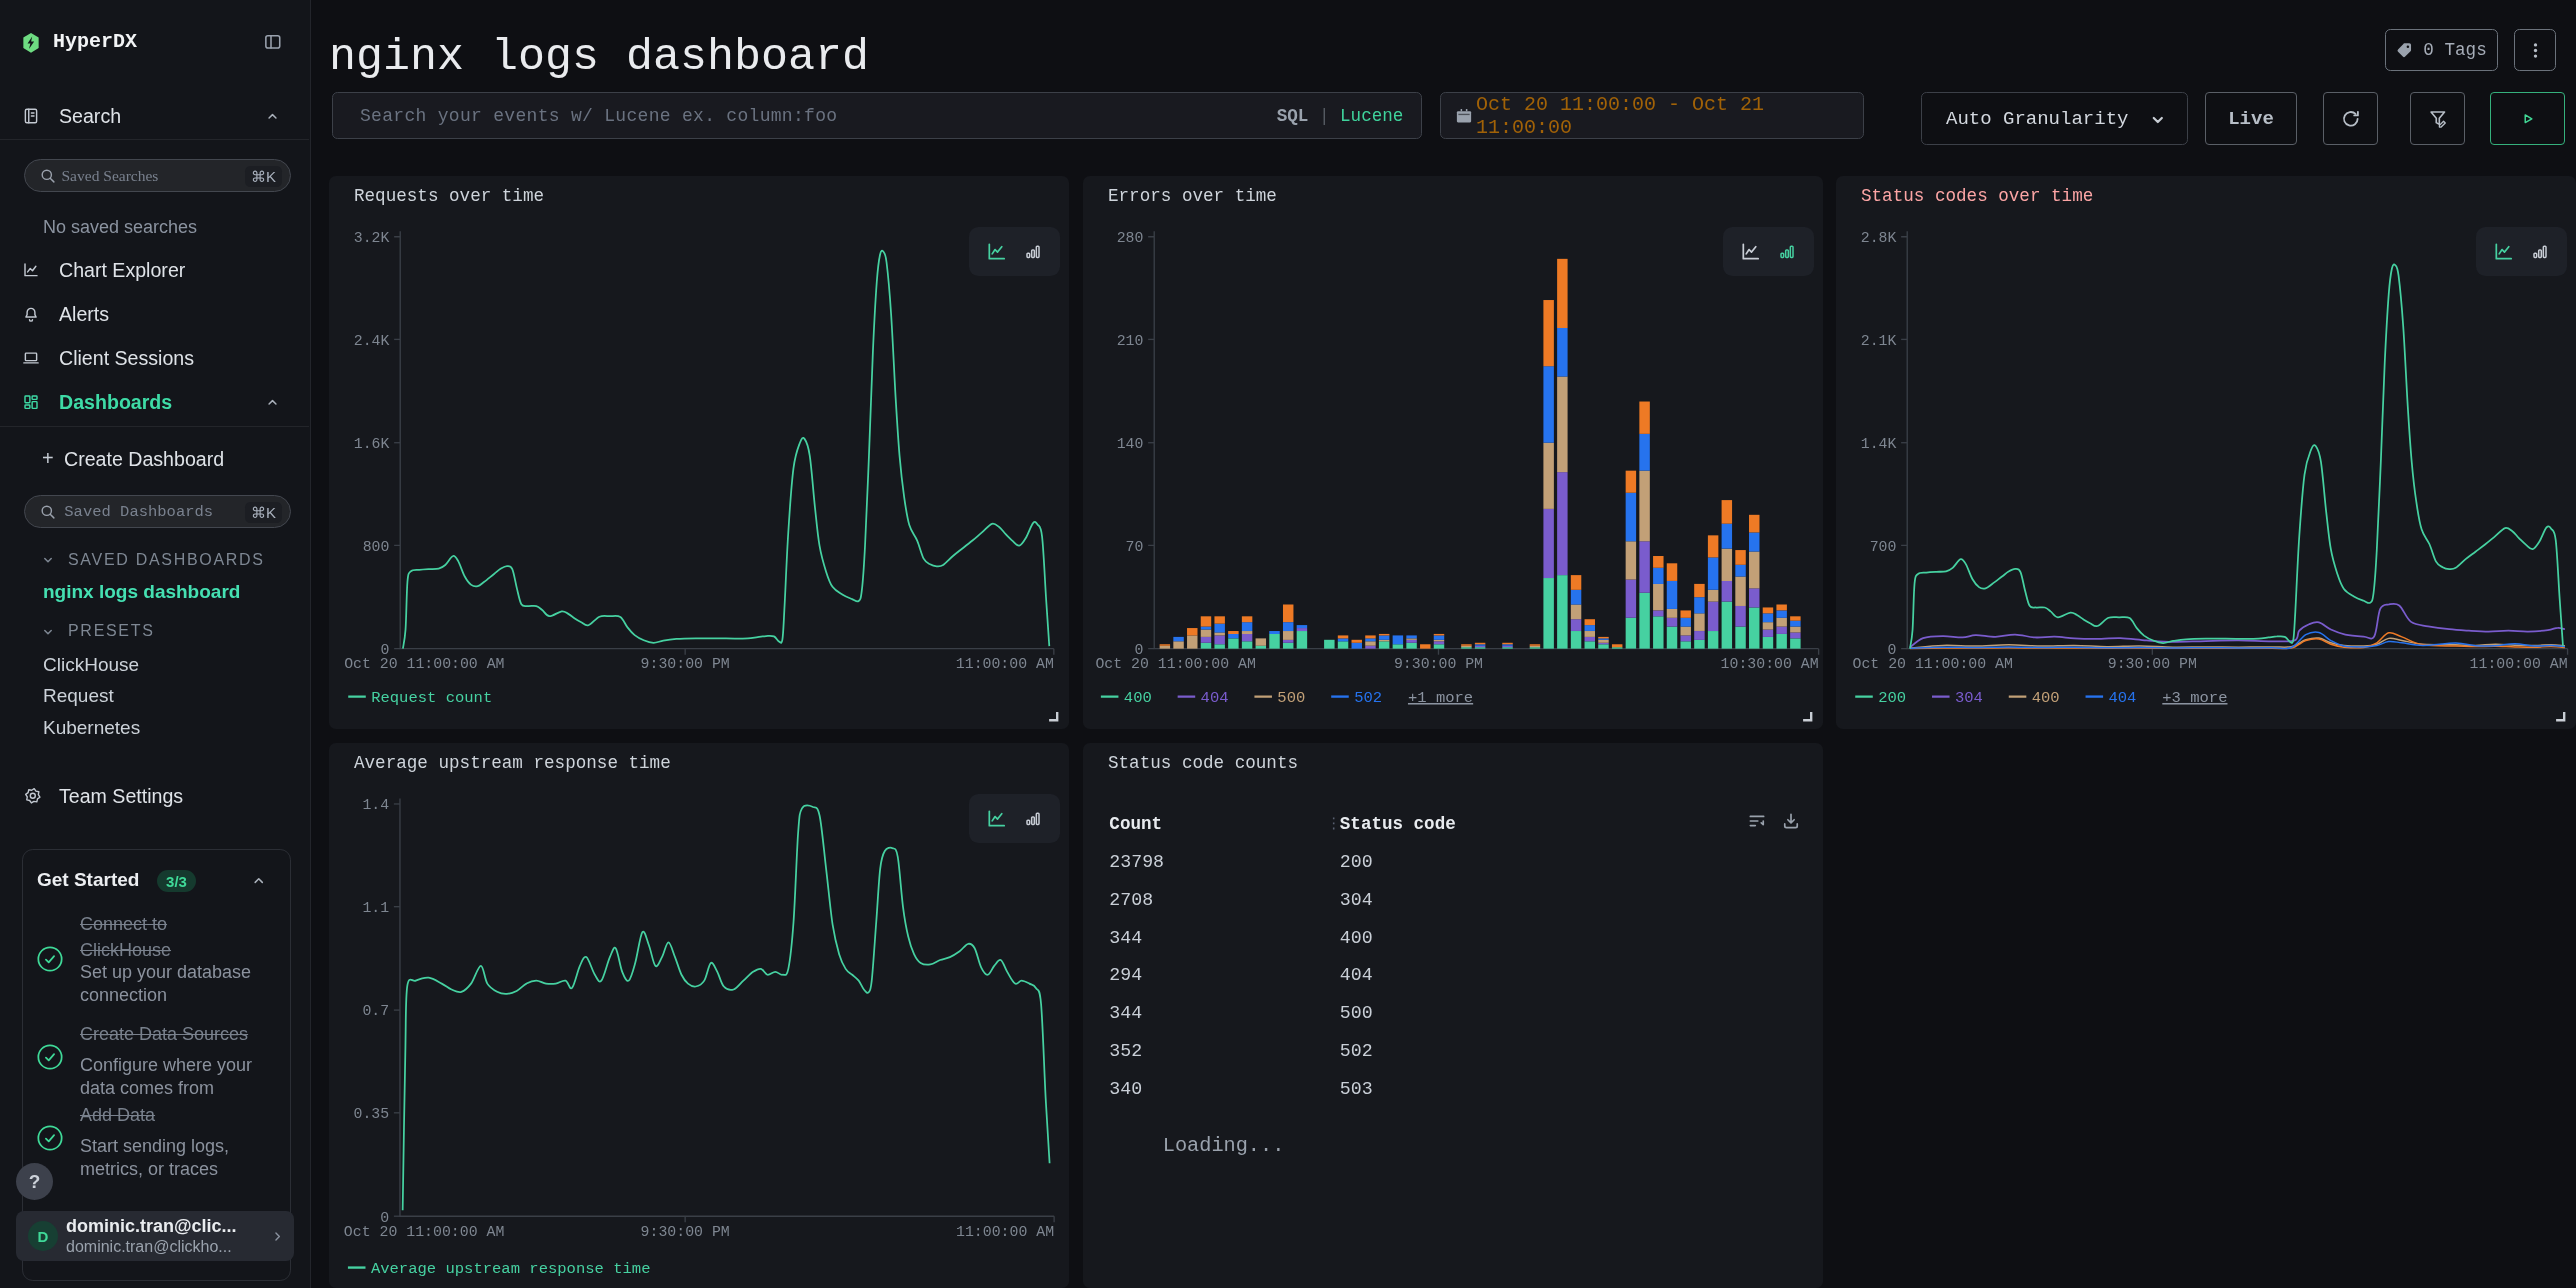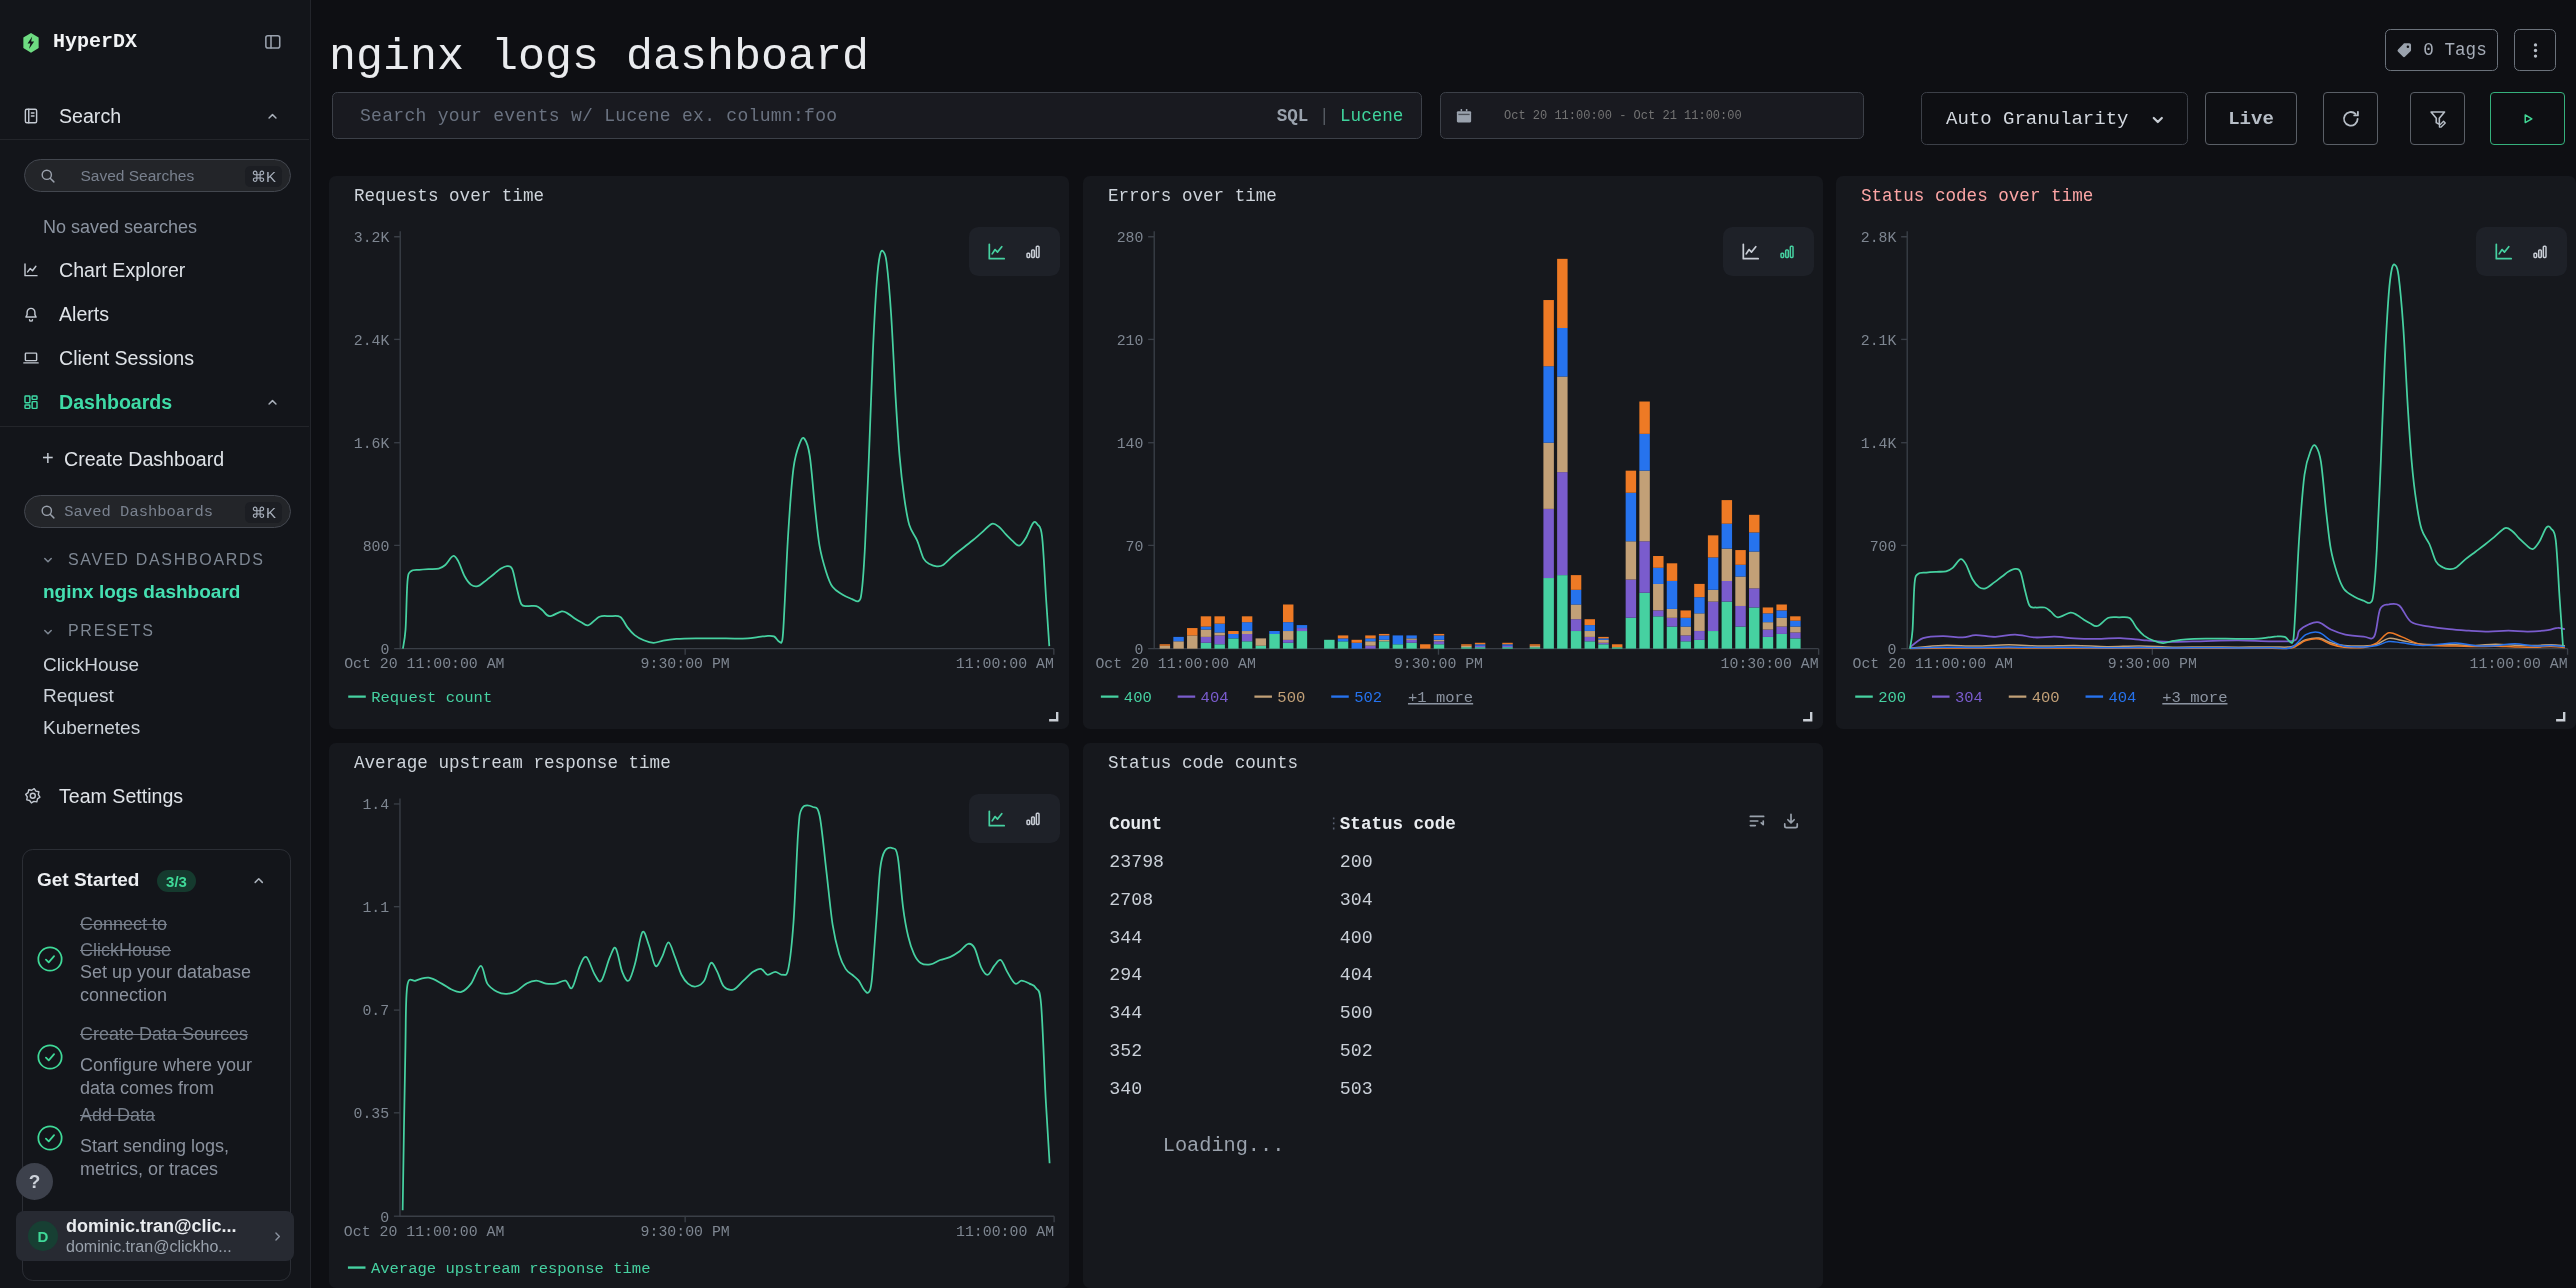--- a/index.html
+++ b/index.html
@@ -36,21 +36,21 @@
         </svg>
       </div>
       <div style="position:absolute;left:0;top:139px;width:309px;height:0.7px;background:#23252a"></div>
       <div style="position:absolute;left:24px;top:159px;width:267px;height:33px;background:#232529;border:1.4px solid #43474f;border-radius:17.6px;display:flex;align-items:center">
         <div style="margin-left:13.5px;display:flex">
           <svg width="17" height="17" viewBox="0 0 24 24" fill="none" stroke="#9aa1ac" stroke-width="2.0" stroke-linecap="round" stroke-linejoin="round" style="">
             <circle cx="11" cy="11" r="6.5"></circle>
             <path d="M15.8 15.8L21 21"></path>
           </svg>
         </div>
-        <div style="margin-left:25px;font-family:Liberation Sans, sans-serif;font-size:15.5px;color:#79818e">Saved Searches</div>
+        <div style="margin-left:6px;font-family:Liberation Serif, serif;font-size:15.5px;color:#79818e">Saved Searches</div>
         <div style="position:absolute;right:8px;top:6px;background:#1c1e23;border-radius:5.4px;height:21px;padding:0 6px;font-size:15px;color:#a9b1bd;display:flex;align-items:center">⌘K</div>
       </div>
       <div style="position:absolute;left:43px;top:217px;font-size:18px;color:#8b93a0">No saved searches</div>
       <div style="position:absolute;left:22px;top:261px">
         <svg width="18" height="18" viewBox="0 0 24 24" fill="none" stroke="#c3c9d2" stroke-width="1.9" stroke-linecap="round" stroke-linejoin="round" style="">
           <path d="M4 4v15.5h16"></path>
           <path d="M7.5 14.5l3.5-4.5 3 3 4.5-6"></path>
         </svg>
       </div>
       <div style="position:absolute;left:59px;top:259px;font-size:19.6px;color:#dfe3e8;font-weight:400">Chart Explorer</div>
@@ -186,21 +186,21 @@
       <div style="position:absolute;right:17.6px;font-family:'Liberation Mono',monospace;font-size:17.6px"><span style="color:#9aa2ad;font-weight:700">SQL</span><span style="color:#565b63"> | </span><span style="color:#3fd39c">Lucene</span></div>
     </div>
     <div style="position:absolute;left:1440px;top:92px;width:424px;height:47px;background:#191a20;border:1.4px solid #3c4048;border-radius:5.4px;display:flex;align-items:center">
       <div style="margin-left:14px;display:flex">
         <svg width="18" height="18" viewBox="0 0 24 24" fill="#9aa2ad" style="flex:none">
           <path d="M7.5 2.5h2v3h-2zM14.5 2.5h2v3h-2z"></path>
           <path d="M4 5.5h16a1.5 1.5 0 0 1 1.5 1.5v12a1.5 1.5 0 0 1-1.5 1.5H4A1.5 1.5 0 0 1 2.5 19V7A1.5 1.5 0 0 1 4 5.5z"></path>
           <rect x="4.5" y="9" width="15" height="1.8" fill="#0e0f13" opacity="0.55"></rect>
         </svg>
       </div>
-      <div style="margin-left:31px;font-family:'Liberation Mono',monospace;font-size:12px;color:#737373">Oct 20 11:00:00 - Oct 21 11:00:00</div>
+      <div style="margin-left:3px;font-family:'Liberation Mono',monospace;font-size:20px;color:#a16207">Oct 20 11:00:00 - Oct 21 11:00:00</div>
     </div>
     <div style="position:absolute;left:1921px;top:92px;width:267px;height:53px;border:1.4px solid #3c4048;border-radius:5.4px;display:flex;align-items:center">
       <div style="margin-left:24px;font-family:'Liberation Mono',monospace;font-size:19px;color:#d3d8df">Auto Granularity</div>
       <div style="position:absolute;right:20px;top:17.6px">
         <svg width="17.6" height="17.6" viewBox="0 0 24 24" fill="none" stroke="#c8cdd4" stroke-width="3" stroke-linecap="round" stroke-linejoin="round" style="">
           <path d="M6.5 9.5l5.5 5.5 5.5-5.5"></path>
         </svg>
       </div>
     </div>
     <div style="position:absolute;left:2205px;top:92px;width:92px;height:53px;border:1.4px solid #5a5f67;border-radius:4px;display:flex;align-items:center;justify-content:center;font-family:'Liberation Mono',monospace;font-size:19px;font-weight:700;color:#b7bec7">Live</div>

